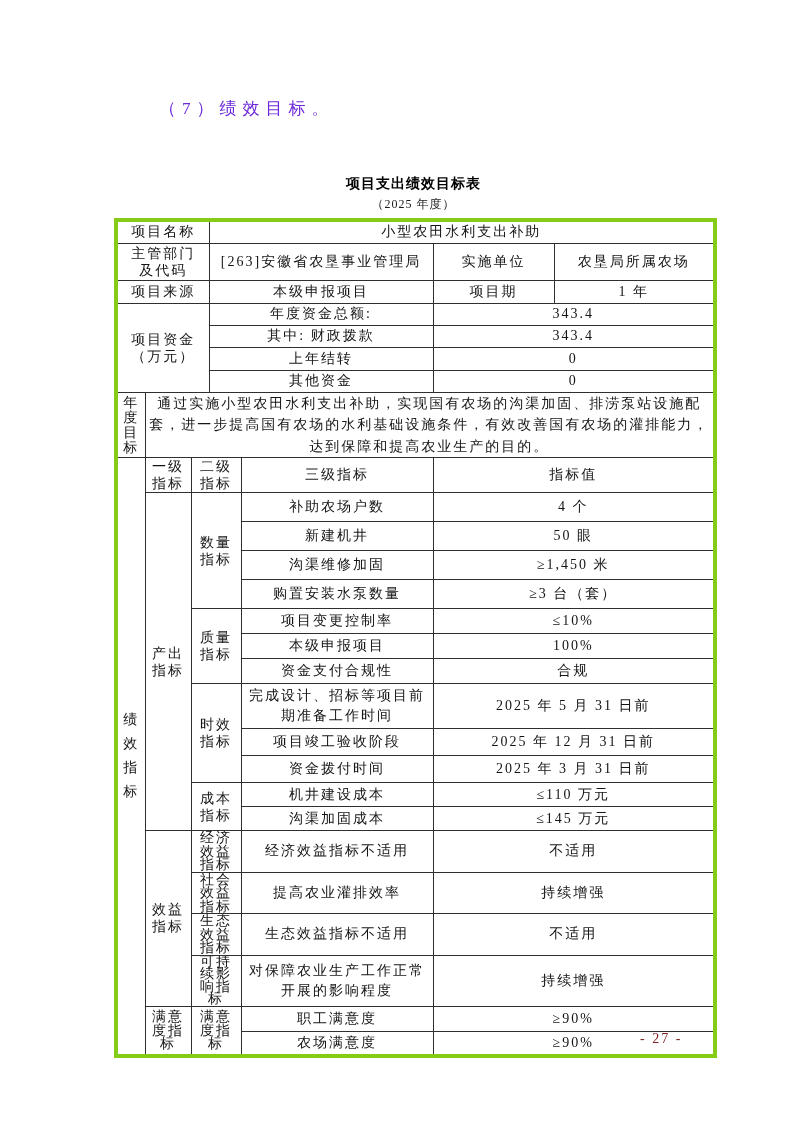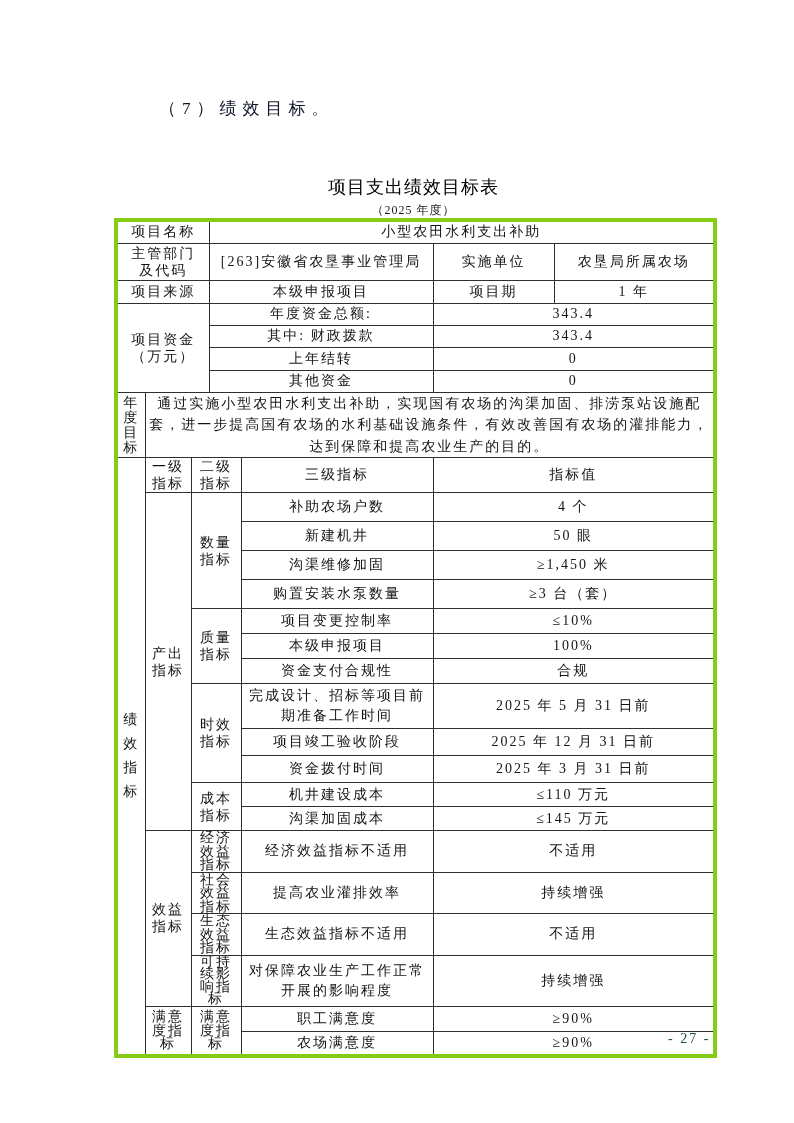--- a/index.html
+++ b/index.html
@@ -3,26 +3,26 @@
 <meta charset="utf-8">
 <style>
   html,body { margin:0; padding:0; }
   body {
     width:794px; height:1123px; position:relative;
     background:#ffffff; color:#111;
     font-family:"Liberation Serif","DejaVu Serif",serif;
   }
   .heading {
     position:absolute; left:159px; top:97px;
-    font-size:17px; letter-spacing:6px; color:#0f172a;
+    font-size:17px; letter-spacing:6px; color:#6d28d9;
   }
   .title-wrap { position:absolute; left:114px; top:175px; width:599px; text-align:center; }
   .table-title {
     font-family:"Liberation Sans","DejaVu Sans",sans-serif;
-    font-weight:normal; font-size:18px; letter-spacing:1px; color:#000;
+    font-weight:bold; font-size:14px; letter-spacing:1px; color:#000;
   }
   .table-subtitle { font-size:12px; margin-top:3px; letter-spacing:1px; color:#1a1a1a; }
   table.perf {
     position:absolute; left:114px; top:218px; width:599px;
     border-collapse:collapse; table-layout:fixed;
     border:4px solid #84cc16;
   }
   table.perf td {
     border:1.5px solid #2f2f2f;
     text-align:center; vertical-align:middle;
@@ -38,21 +38,21 @@
     text-align:left; padding:3px 8px 3px 10px;
     font-size:14px; line-height:21.5px; letter-spacing:0.6px;
   }
   .name { text-align:left; padding-left:9px; letter-spacing:3.5px; }
   .tight { letter-spacing:1px; line-height:20px; padding-left:9px; text-align:left; }
   .fundL1 { text-align:left; padding-left:8px; letter-spacing:1.5px; }
   .fundL2 { text-align:left; padding-left:19px; letter-spacing:1.5px;margin-top:40px; }
   .wide { letter-spacing:0.5px; }
   .sm3 { font-size:12.5px; line-height:13.5px; letter-spacing:1px; }
   .sm4 { font-size:12px; line-height:12.5px; letter-spacing:0.5px; }
-  .pagenum { position:absolute; left:640px; top:1031px; font-size:14px; letter-spacing:2px; color:#14532d;margin-left:28px; }
+  .pagenum { position:absolute; left:640px; top:1031px; font-size:14px; letter-spacing:2px; color:#7f1d1d; }
 </style>
 </head>
 <body>
 
 <div class="heading">（7）绩效目标。</div>
 
 <div class="title-wrap">
   <div class="table-title">项目支出绩效目标表</div>
   <div class="table-subtitle">（2025 年度）</div>
 </div>

